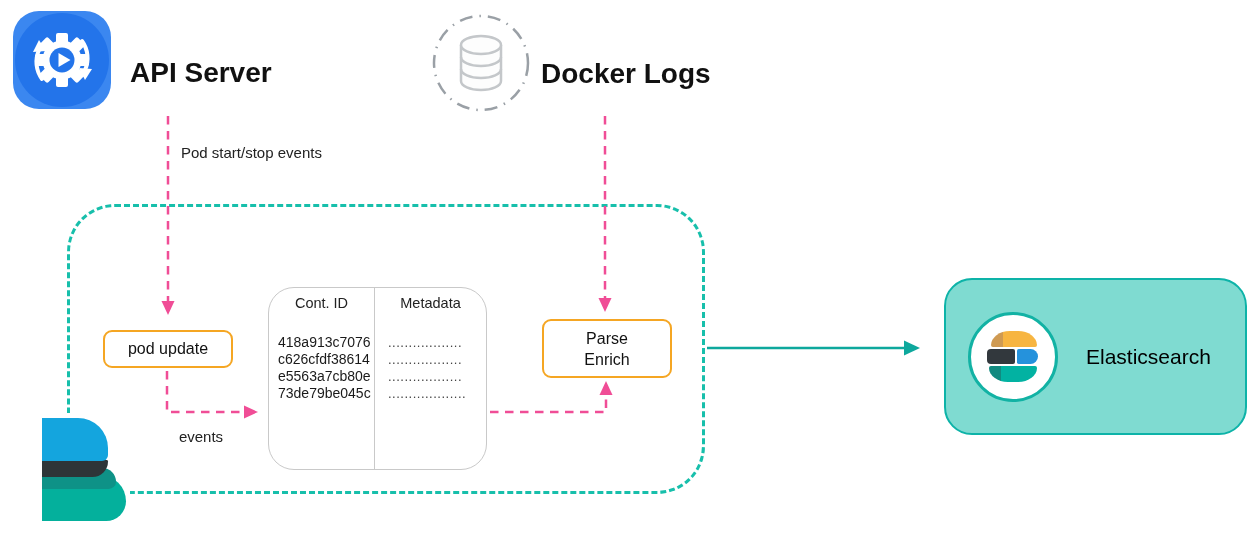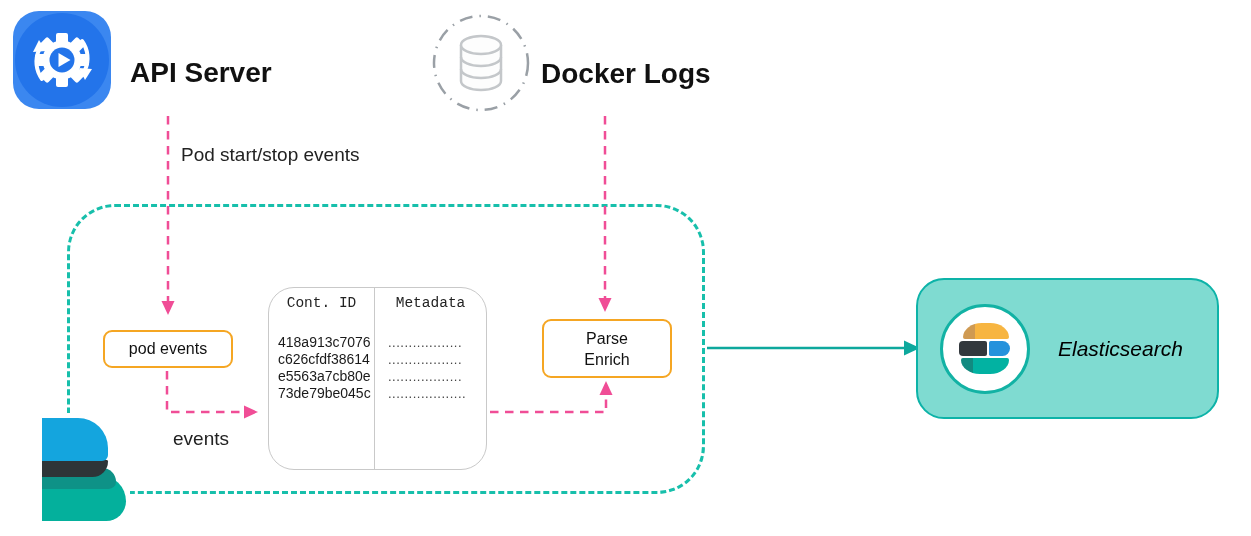--- a/index.html
+++ b/index.html
@@ -7,21 +7,21 @@
   #canvas {
     position: relative; width: 1251px; height: 536px;
     background: #ffffff; overflow: hidden; color: #1a1a1a;
   }
   .abs { position: absolute; }
 
   
   .src-label { font-size: 28px; font-weight: bold; color: #111; }
 
   
-  .edge-label { font-size: 19px; color: #222; }
+  .edge-label { font-size: 15px; color: #222; }
 
   
   .pipeline-box {
     left: 67px; top: 204px; width: 638px; height: 290px;
     border: 3.5px dashed #17bfab; border-radius: 48px;
   }
   .pipeline-title {
     left: 247px; top: 233px; width: 260px; text-align: center;
     font-size: 17.5px; color: #111;
   }
@@ -37,30 +37,30 @@
 
   
   .cache-table {
     left: 268px; top: 287px; width: 219px; height: 183px;
     background: #fff; border: 1px solid #c9c9c9; border-radius: 26px;
     display: flex; z-index: 2; overflow: hidden;
   }
   .tcol { padding-top: 7px; }
   .tcol.left { width: 106px; border-right: 1px solid #c9c9c9; }
   .tcol.right { flex: 1; }
-  .tcol .hdr { height: 22px; text-align: center; font-size: 14.5px; color: #222; font-family: Liberation Mono, monospace; }
+  .tcol .hdr { height: 22px; text-align: center; font-size: 14.5px; color: #222; }
   .tcol .rows { margin-top: 17px; }
   .tcol.left .rows div { font-size: 14px; line-height: 17px; padding-left: 9px; white-space: nowrap; }
   .tcol.right .rows div { font-size: 13px; line-height: 17px; padding-left: 13px; letter-spacing: 0.5px; color: #444; white-space: nowrap; }
 
   
   .es-box {
-    left: 916px; top: 278px; width: 303px; height: 141px;
+    left: 944px; top: 278px; width: 303px; height: 157px;
     background: #7fdbd1; border: 2px solid #0db3a8; border-radius: 28px;
-    display: flex; align-items: center; padding-left: 22px; z-index: 2; font-style: italic;
+    display: flex; align-items: center; padding-left: 22px; z-index: 2;
   }
   .es-circle {
     width: 90px; height: 90px; border-radius: 50%;
     background: #fff; border: 3px solid #12b2a4;
     display: flex; align-items: center; justify-content: center; flex: none;
   }
   .es-logo { width: 52px; display: flex; flex-direction: column; gap: 2px; }
   .es-logo .band-top {
     height: 16px; width: 46px; margin-left: 4px;
     border-radius: 20px 20px 2px 2px / 15px 15px 2px 2px;
@@ -124,21 +124,21 @@
     <path d="M30,44 A20,9 0 0 0 70,44" fill="none" stroke="#c4c7ca" stroke-width="2.5"></path>
     <path d="M30,56 A20,9 0 0 0 70,56" fill="none" stroke="#c4c7ca" stroke-width="2.5"></path>
   </svg>
   <div class="abs src-label" style="left:541px; top:58px;">Docker Logs</div>
 
   <div class="abs edge-label" style="left:181px; top:144px;">Pod start/stop events</div>
 
   <div class="abs pipeline-box"></div>
 
   <div id="pod-watcher" class="abs proc-box">
-    <span>pod events</span>
+    <span>pod update</span>
   </div>
 
   <div class="abs cache-table">
     <div class="tcol left">
       <div class="hdr">Cont. ID</div>
       <div class="rows">
         <div>418a913c7076</div>
         <div>c626cfdf38614</div>
         <div>e5563a7cb80e</div>
         <div>73de79be045c</div>

